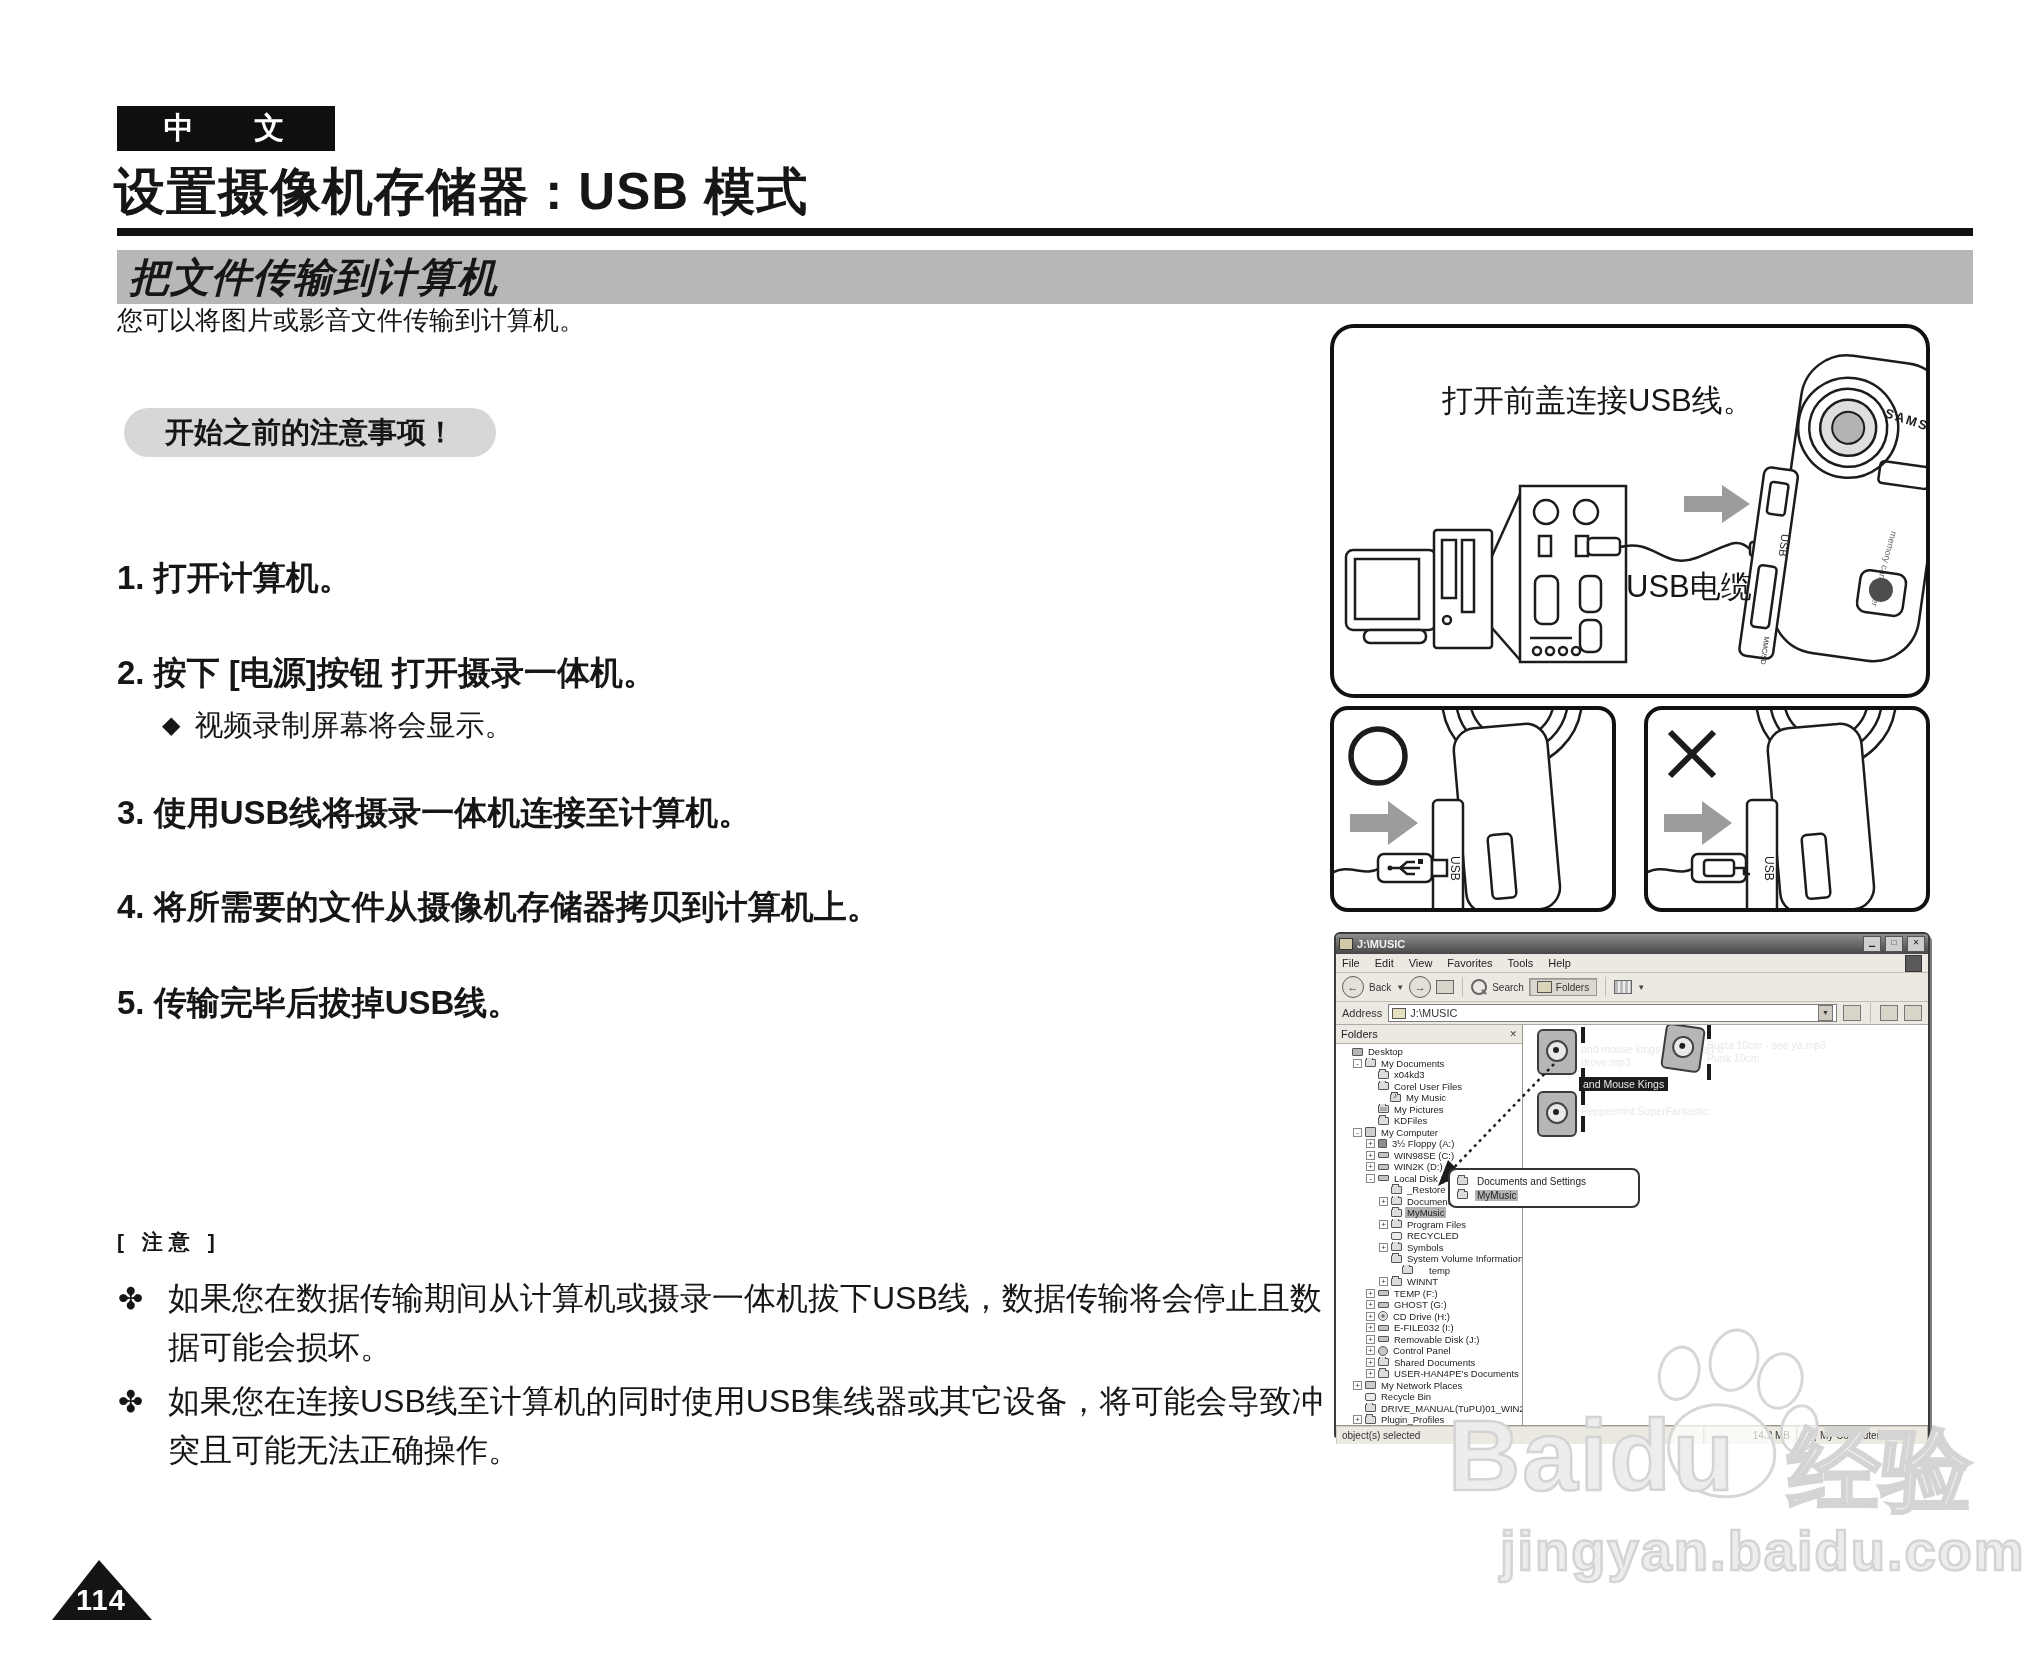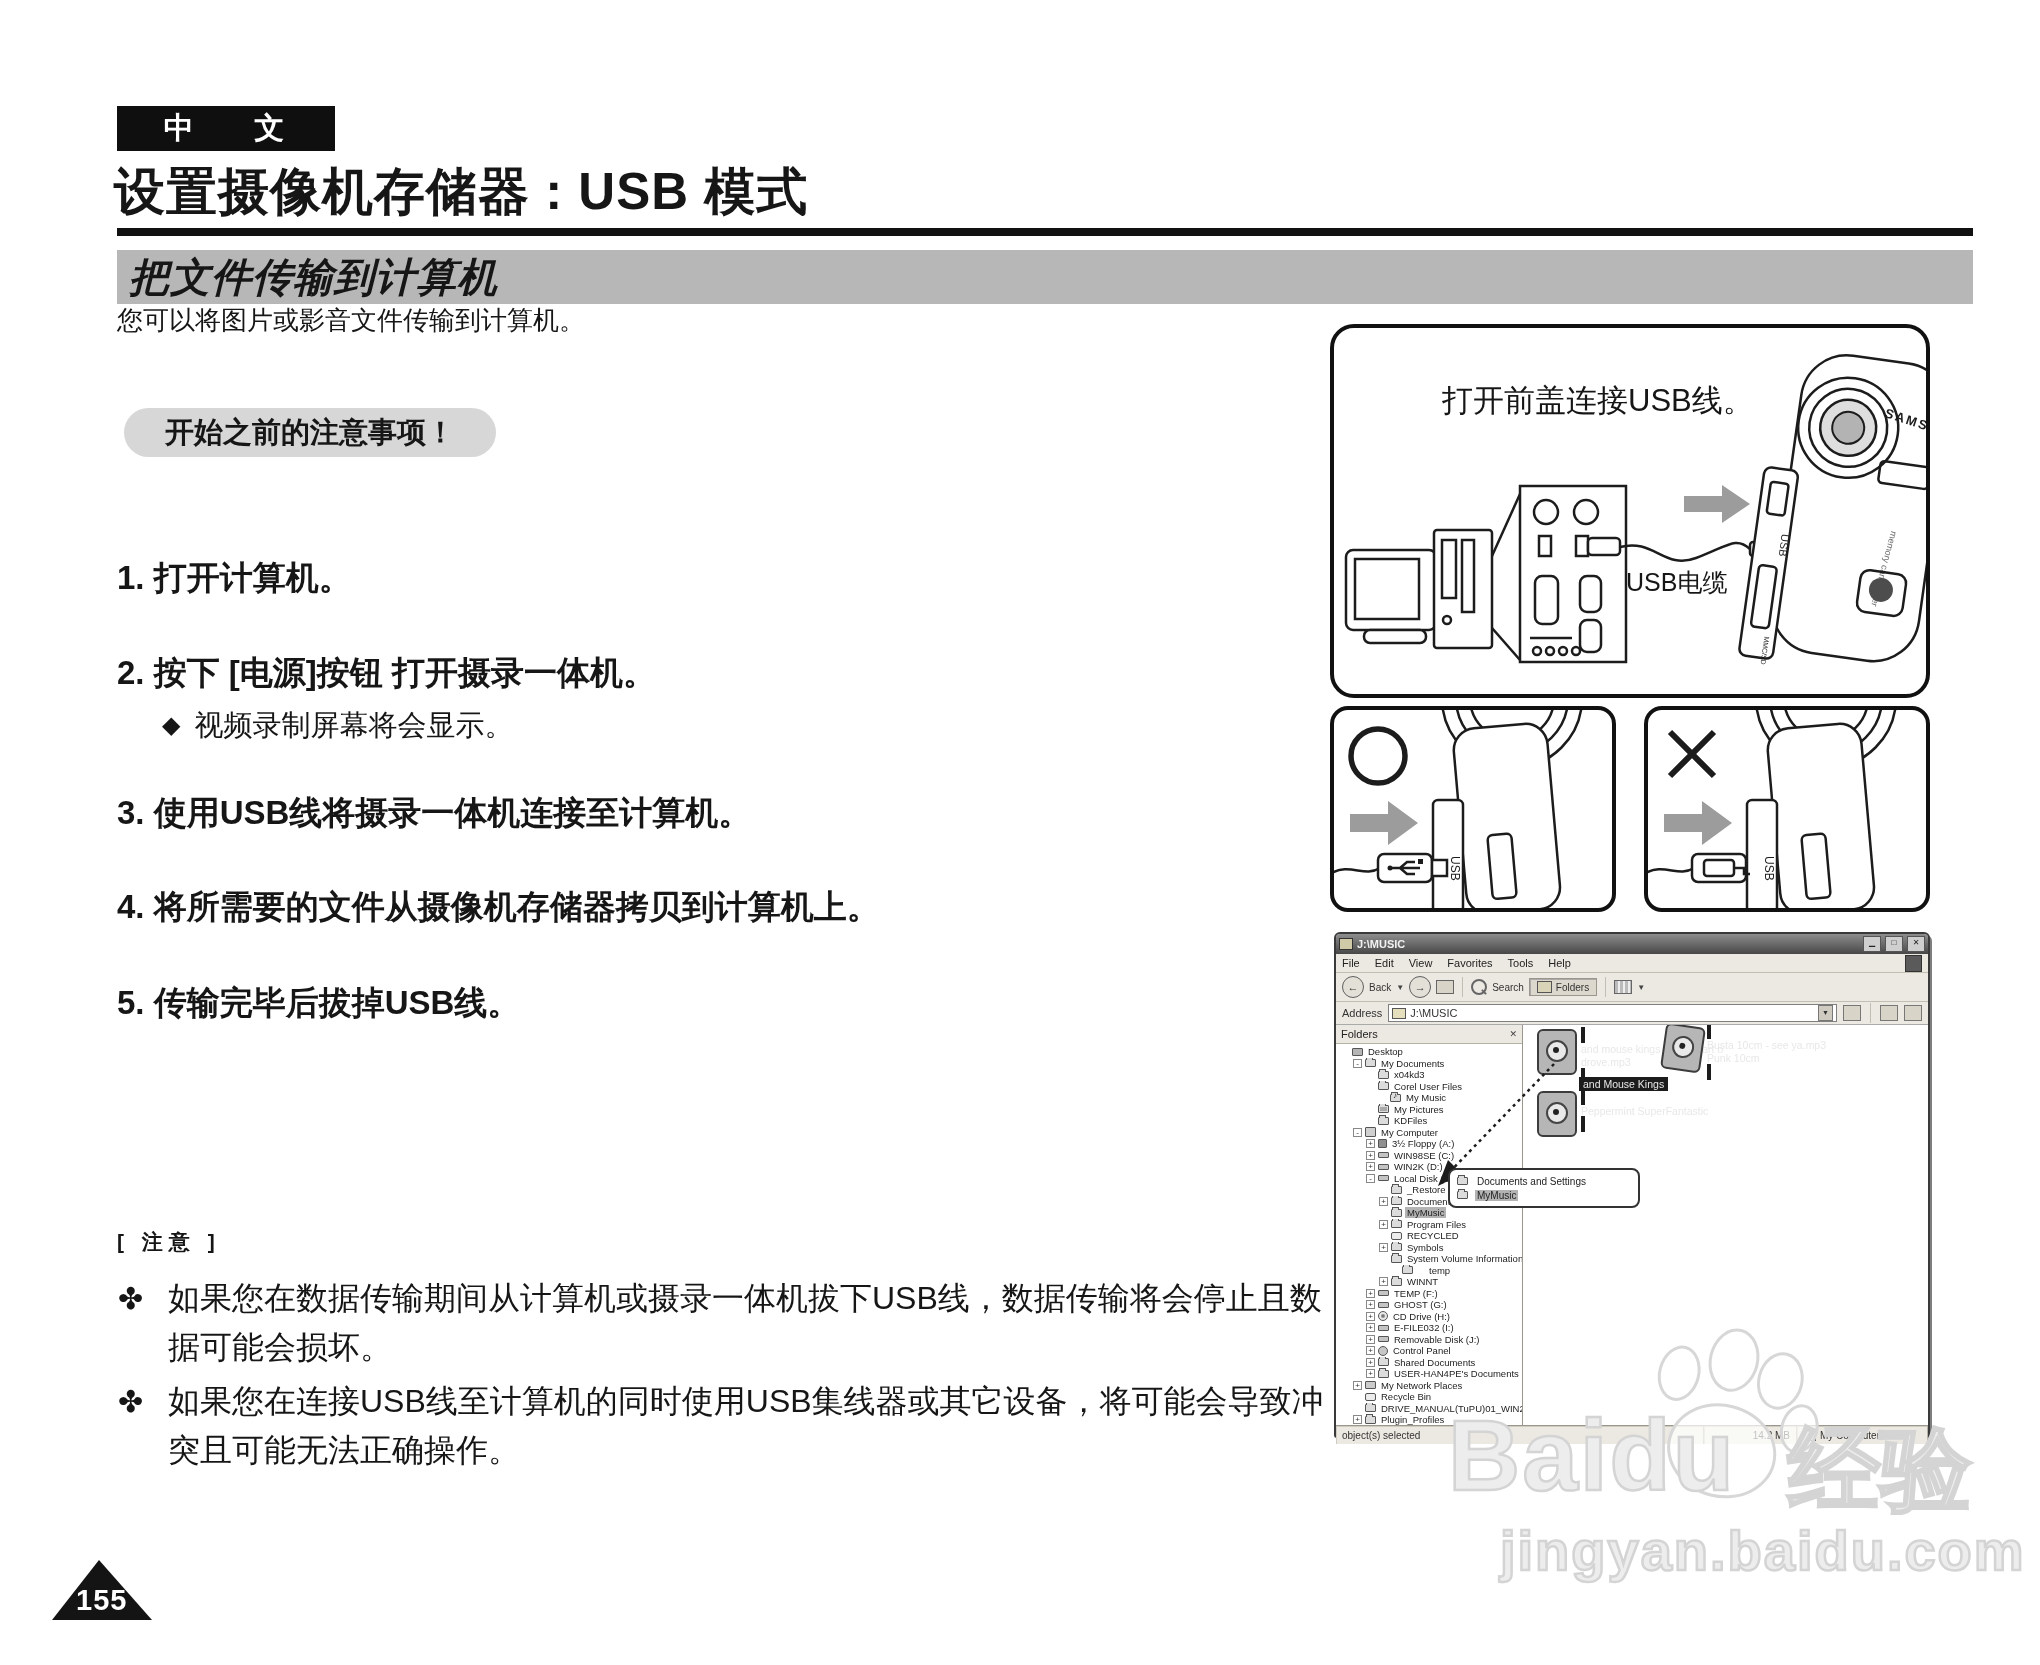--- a/index.html
+++ b/index.html
@@ -26,21 +26,21 @@
   .note-row{display:flex;gap:14px;margin-bottom:6px;}
   .nmark{flex:none;width:36px;font-size:30px;padding-top:2px;}
   .page-tri{left:52px;top:1560px;width:100px;height:60px;background:#141414;
     clip-path:polygon(47% 0%,100% 100%,0% 100%);}
   .page-tri span{position:absolute;left:24px;bottom:3px;color:#fff;font-size:29px;font-weight:bold;letter-spacing:1px;}
 
   
   .figbox{border:4px solid #111;background:#fff;box-sizing:border-box;}
   #fig1{left:1330px;top:324px;width:600px;height:374px;border-radius:24px;}
   #fig1 .cap{position:absolute;left:108px;top:52px;font-size:31px;}
-  #fig1 .cable-lb{position:absolute;left:292px;top:238px;font-size:25px;}
+  #fig1 .cable-lb{position:absolute;left:292px;top:238px;font-size:31px;}
   #fig2{left:1330px;top:706px;width:286px;height:206px;border-radius:18px;overflow:hidden;}
   #fig3{left:1644px;top:706px;width:286px;height:206px;border-radius:18px;overflow:hidden;}
   .figbox svg{position:absolute;left:0;top:0;}
   .ln{fill:#fff;stroke:#1c1c1c;stroke-width:2.5;}
   .ln2{fill:none;stroke:#1c1c1c;stroke-width:2.5;}
   .gray{fill:#9c9c9c;stroke:none;}
 
   
   .xp{left:1334px;top:932px;width:596px;height:506px;background:#ece9e2;border:2px solid #3a3a3a;
       border-radius:6px 6px 3px 3px;box-sizing:border-box;box-shadow:2px 3px 0 rgba(20,20,20,.55);font-size:10px;z-index:1;}
@@ -162,21 +162,21 @@
       <span class="nmark">✤</span>
       <span>如果您在数据传输期间从计算机或摄录一体机拔下USB线，数据传输将会停止且数据可能会损坏。</span>
     </div>
     <div class="note-row">
       <span class="nmark">✤</span>
       <span>如果您在连接USB线至计算机的同时使用USB集线器或其它设备，将可能会导致冲突且可能无法正确操作。</span>
     </div>
   </div>
 
   <div class="abs page-tri">
-      <span>155</span>
+      <span>114</span>
     </div>
 
   <div class="abs figbox" id="fig1">
     <svg width="592" height="366" viewBox="0 0 592 366">
 
       <g>
         <rect class="ln" x="12" y="222" width="90" height="80" rx="7"></rect>
         <rect class="ln" x="21" y="231" width="64" height="60"></rect>
         <rect class="ln" x="30" y="302" width="62" height="13" rx="6"></rect>
       </g>

